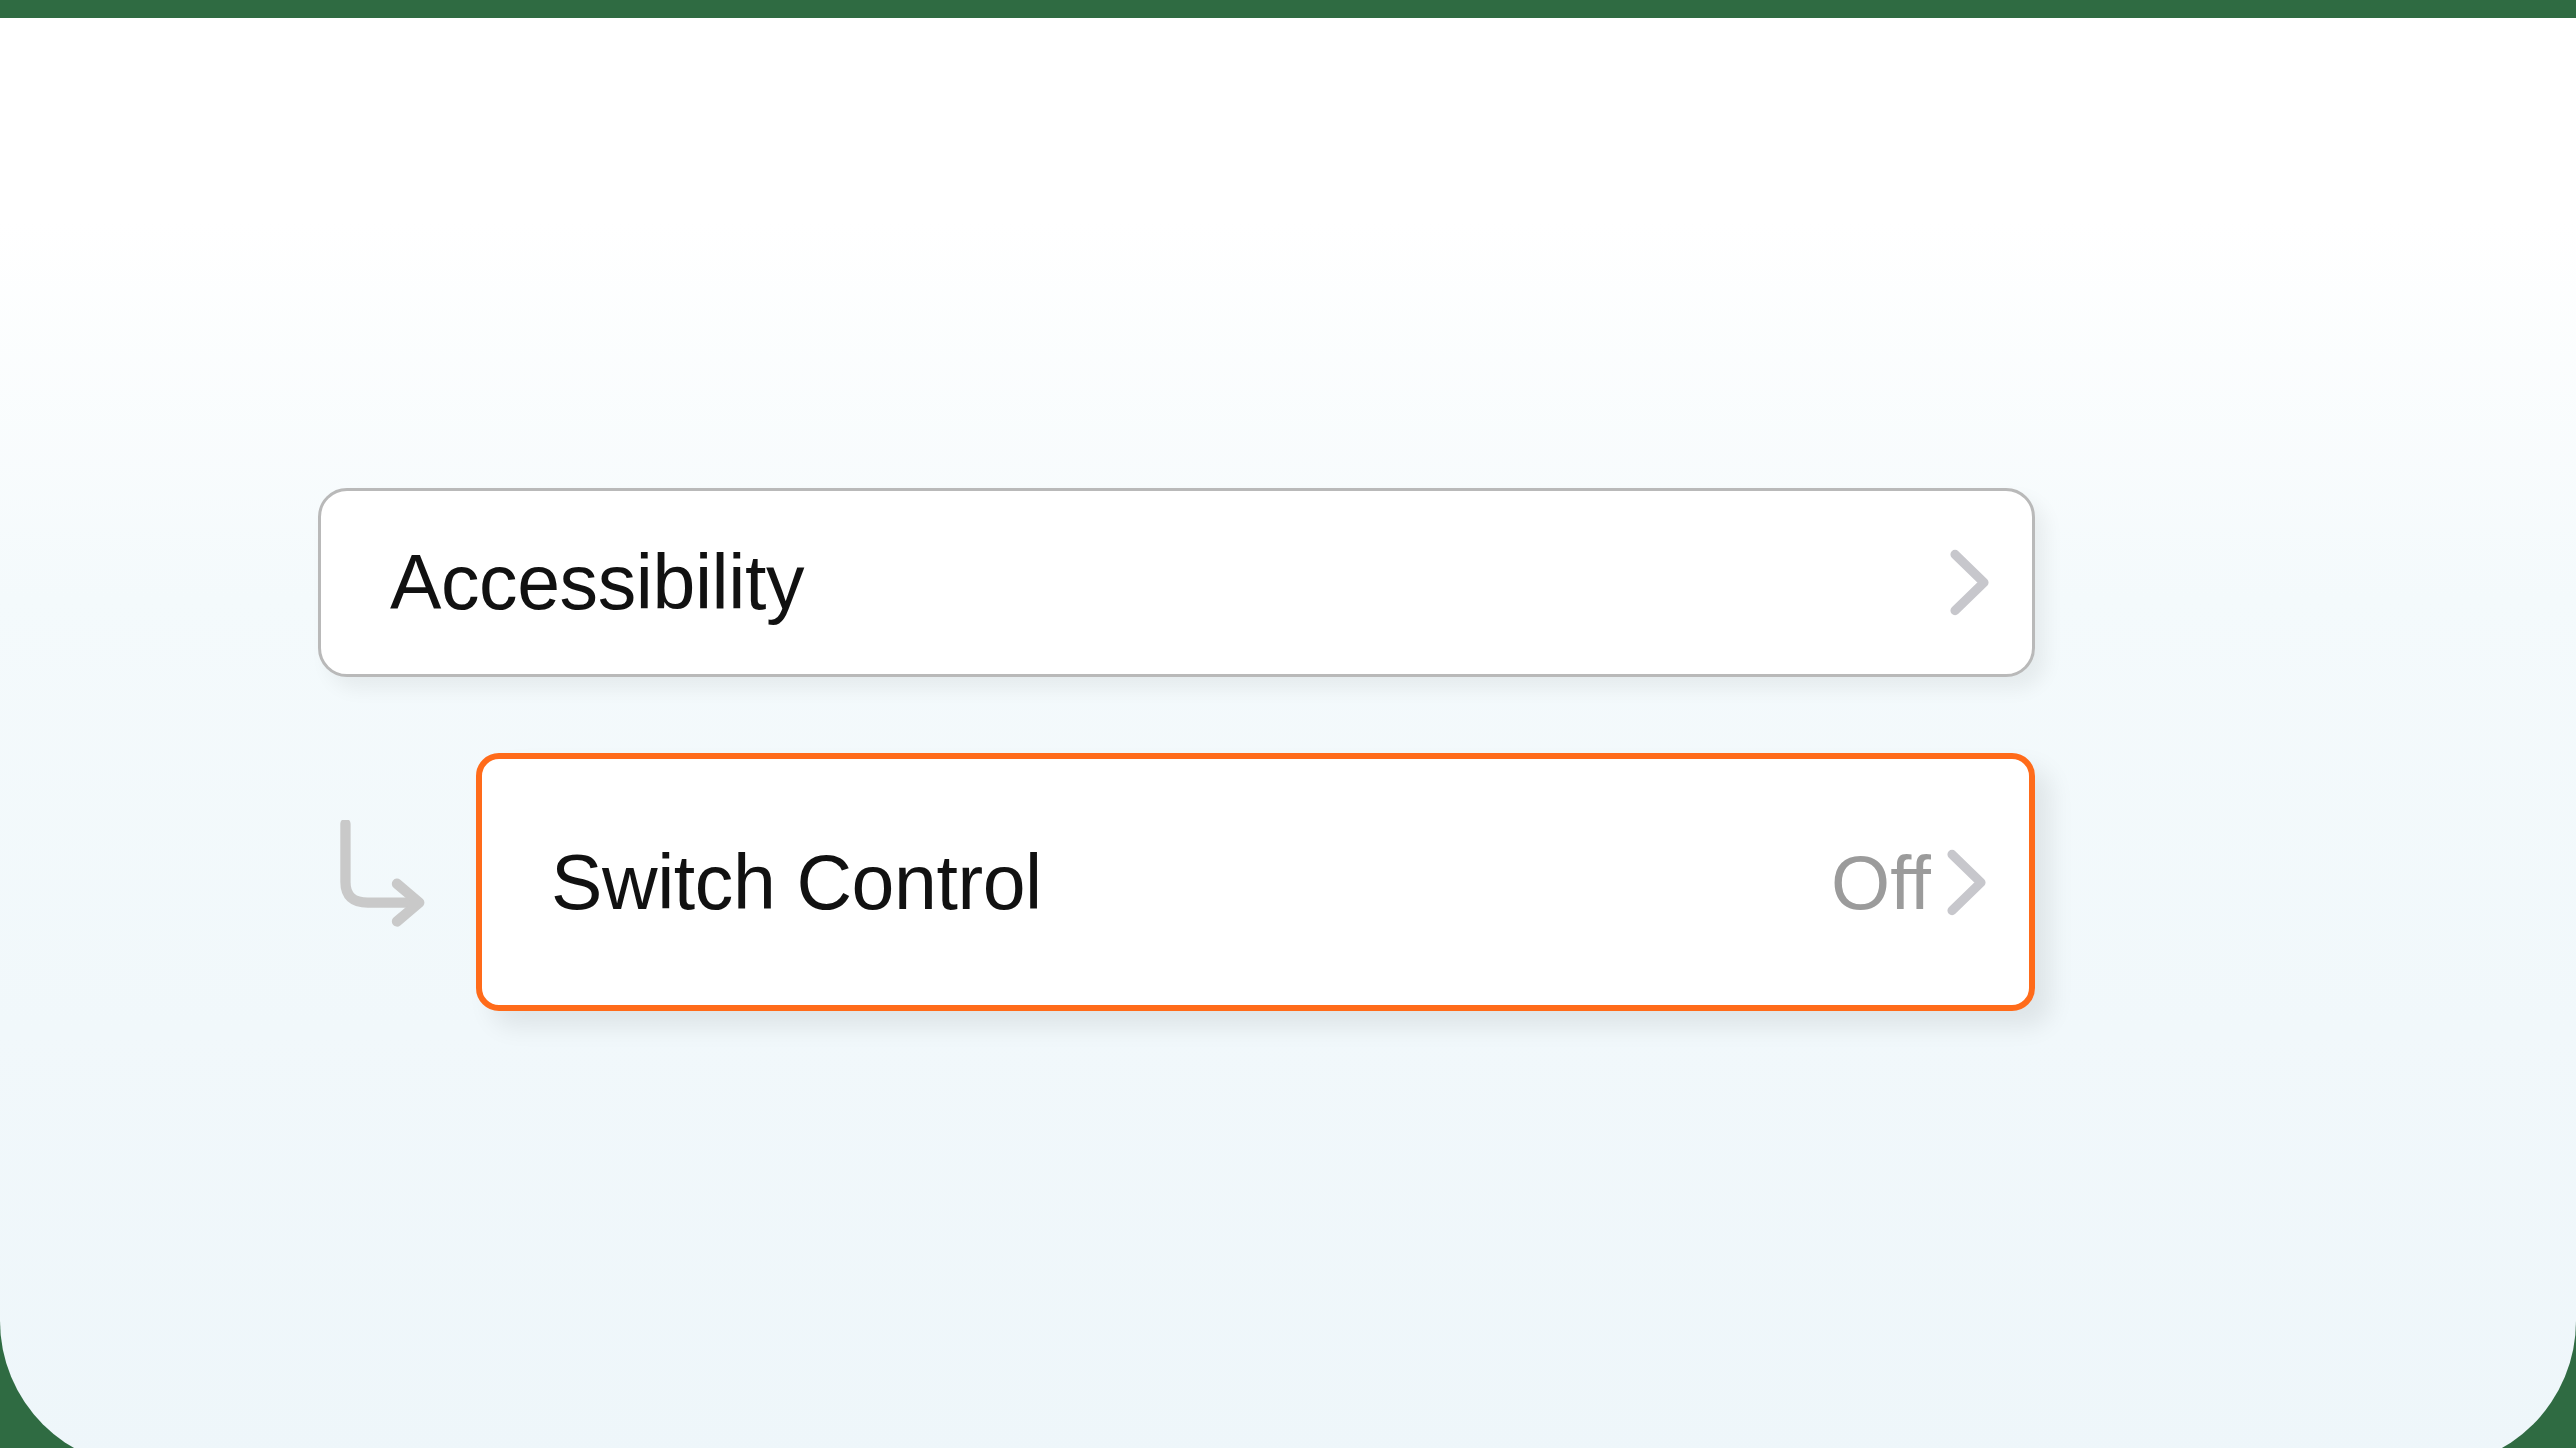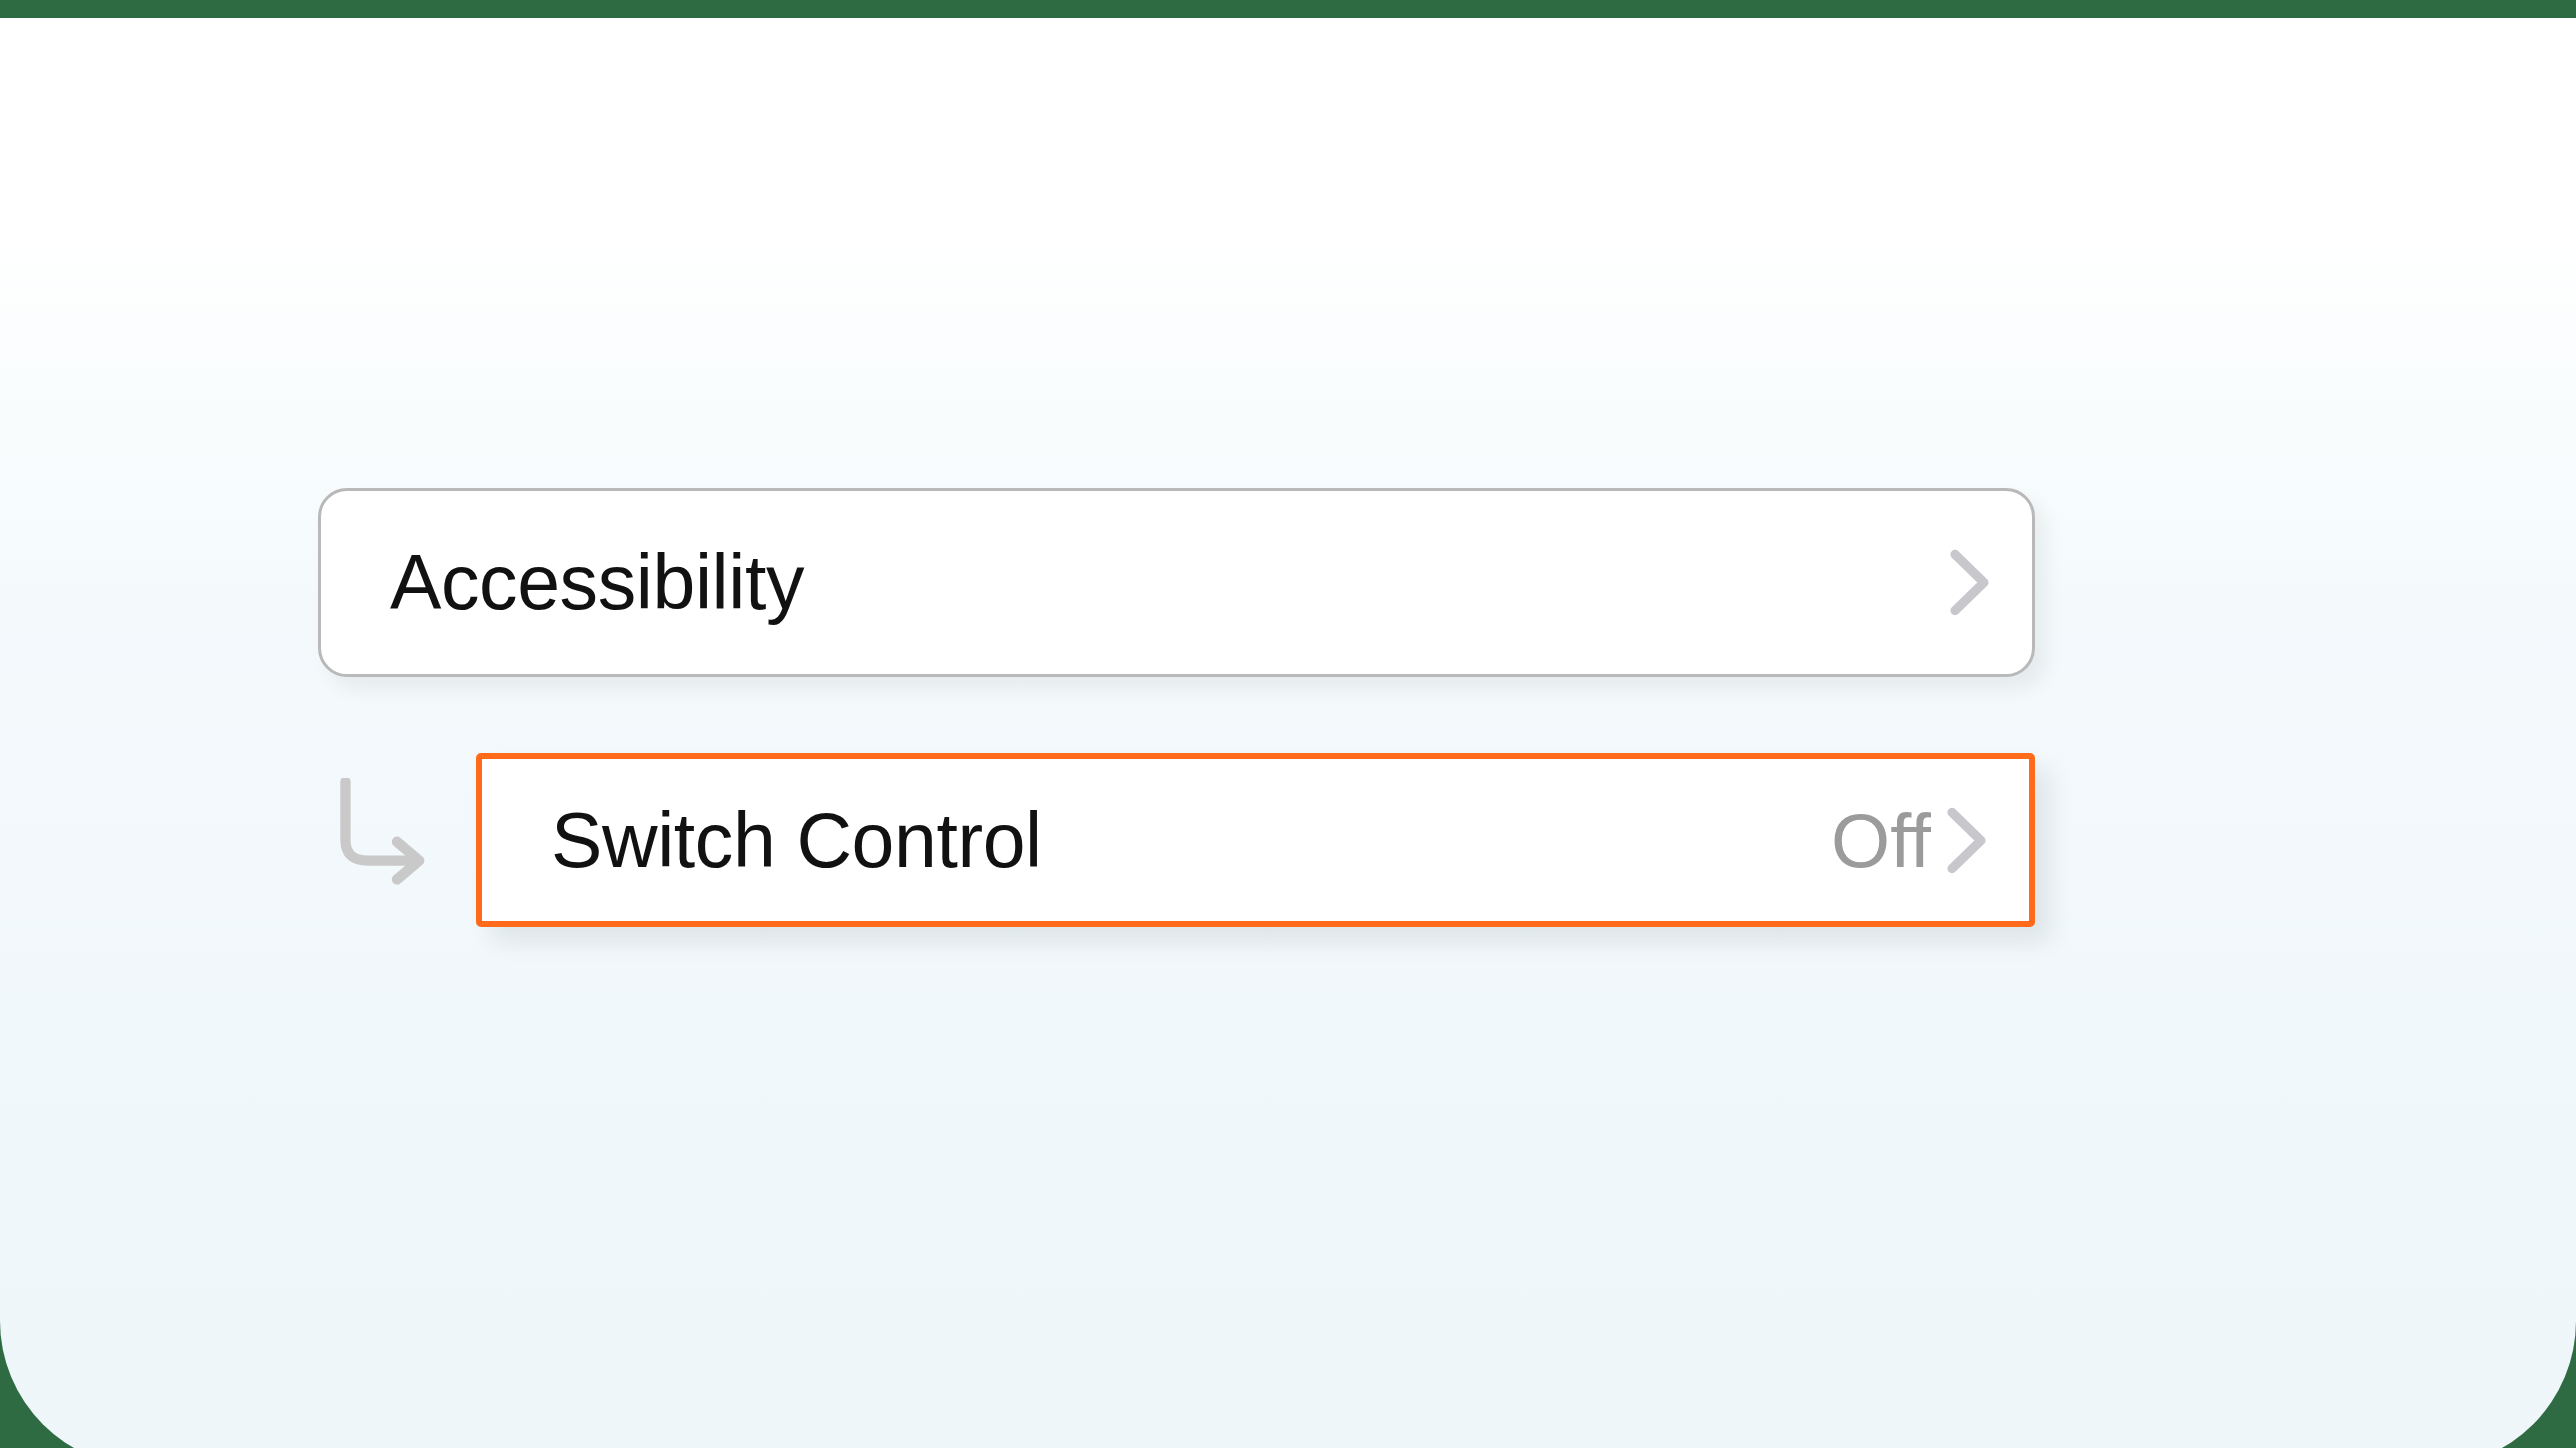--- a/index.html
+++ b/index.html
@@ -65,23 +65,23 @@
   }
   .indent-arrow {
     width: 120px;
     margin-left: 12px;
     margin-right: 26px;
     margin-top: -8.6px;
     flex: 0 0 auto;
   }
   .row-child {
     flex: 1 1 auto;
-    height: 174px;
+    height: 258px;
     border: 6.9px solid #ff6b1a;
-    border-radius: 5px;
+    border-radius: 23px;
     box-shadow: 15.5px 15.5px 24px rgba(0,0,0,0.08);
   }
   .row-child .label {
     font-size: 77px;
     font-weight: 400;
     color: #111;
     letter-spacing: -0.4px;
   }
   .right-group {
     display: flex;

